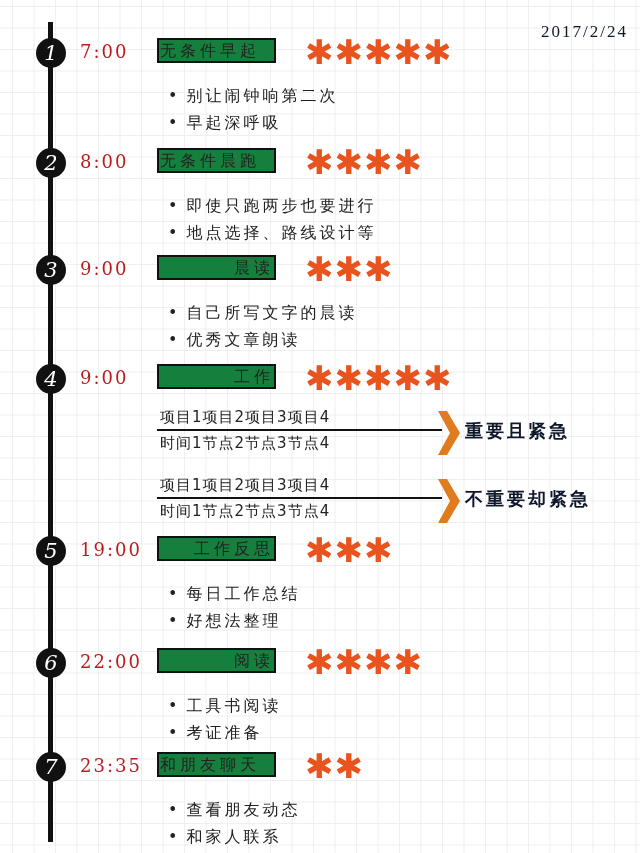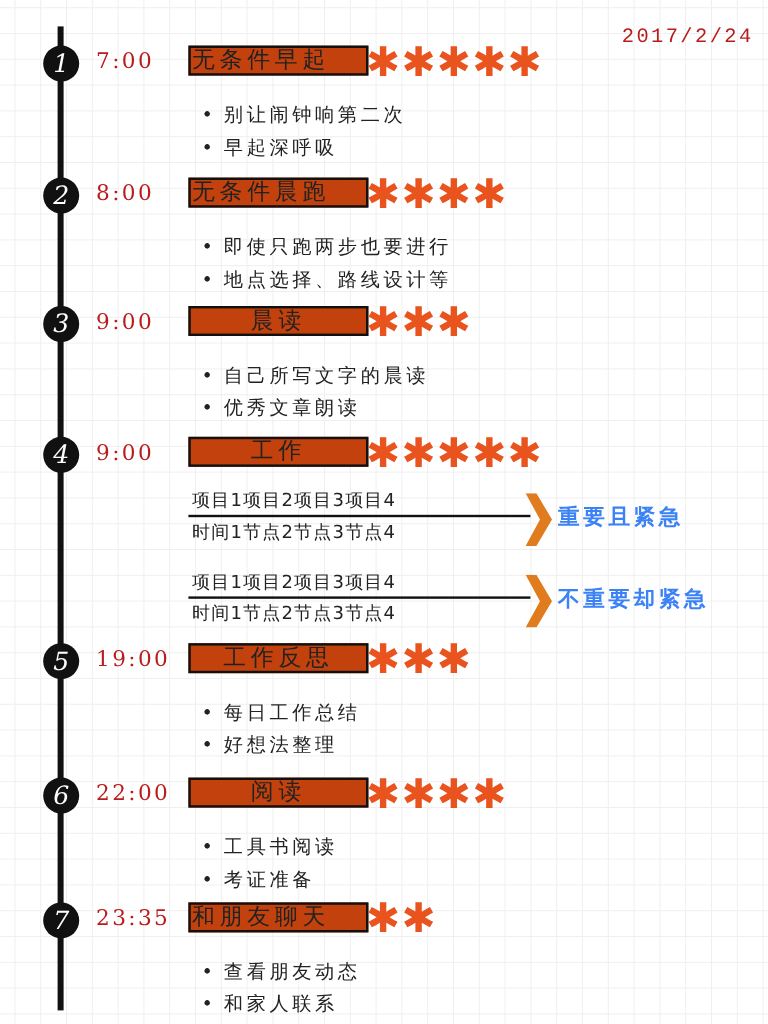--- a/index.html
+++ b/index.html
@@ -9,46 +9,46 @@
     background-image:
       linear-gradient(to right, #efefef 1px, transparent 1px),
       linear-gradient(to bottom, #efefef 1px, transparent 1px);
     background-size: 21.5px 21.5px;
     background-position: 12px 6px;
     font-family: "DejaVu Serif", "Liberation Serif", serif;
     color: #222;
   }
   .date {
     position: absolute; right: 12px; top: 22px;
-    font-family: Liberation Mono, monospace;
-    font-size: 17px; letter-spacing: 2px; color: #b91c1c;
+    font-family: Liberation Serif, serif;
+    font-size: 17px; letter-spacing: 2px; color: #0f172a;
   }
   .timeline-line {
     position: absolute; left: 48px; top: 22px; width: 5px; height: 820px;
     background: #111;
   }
   .entry { position: absolute; left: 0; width: 640px; }
   .badge {
     position: absolute; left: 36px; top: 0; width: 30px; height: 30px;
     border-radius: 50%; background: #111; color: #fff;
     font-family: "DejaVu Serif", "Liberation Serif", serif; font-style: italic;
     font-size: 21px; line-height: 30px; text-align: center;
   }
   .time {
     position: absolute; left: 80px; top: 3px;
     font-size: 18px; letter-spacing: 2px; color: #b91c1c;
   }
   .title-box {
-    position: absolute; left: 157px; top: 0; width: 150px; height: 25px;
+    position: absolute; left: 157px; top: 0; width: 119px; height: 25px;
     border: 2px solid #111; box-sizing: border-box;
-    font-size: 19px; line-height: 21px; letter-spacing: 4px;
-    white-space: nowrap; overflow: hidden; background: #c2410c;
+    font-size: 16px; line-height: 21px; letter-spacing: 4px;
+    white-space: nowrap; overflow: hidden; background: #15803d;
   }
   .title-box.left { text-align: left; padding-left: 1px; }
-  .title-box.center { text-align: center; }
+  .title-box.center { text-align: right; }
   .stars {
     position: absolute; left: 305px; top: -6px;
     color: #e8531e; font-family: "DejaVu Sans", sans-serif;
     font-size: 34px; font-weight: bold; letter-spacing: 1px;
   }
   .bullets { position: absolute; left: 168px; top: 44px; margin: 0; padding: 0; list-style: none; }
   .bullets li {
     font-size: 16px; letter-spacing: 3px; height: 27px; line-height: 27px; white-space: nowrap;
   }
   .bullets li::before { content: "• "; letter-spacing: 0; margin-right: 4px; }
@@ -56,21 +56,21 @@
   .matrix .row {
     font-family: "DejaVu Sans", "Liberation Sans", sans-serif;
     font-size: 15px; display: flex; gap: 0; height: 24px; line-height: 24px; padding-left: 3px;
   }
   .matrix .row span { letter-spacing: 1px; }
   .matrix .divider { height: 2px; background: #111; width: 285px; }
   .chev {
     position: absolute; left: 281px; top: 6px; width: 22px; height: 44px;
   }
   .cat-label {
-    position: absolute; left: 308px; top: 14px; color: #3b82f6;
+    position: absolute; left: 308px; top: 14px; color: #0f172a;
     font-size: 18px; letter-spacing: 3px; font-weight: bold; white-space: nowrap;
   }
 </style>
 </head>
 <body>
 
 <div class="date">2017/2/24</div>
 <div class="timeline-line"></div>
 
 <div class="entry" style="top:38px">

